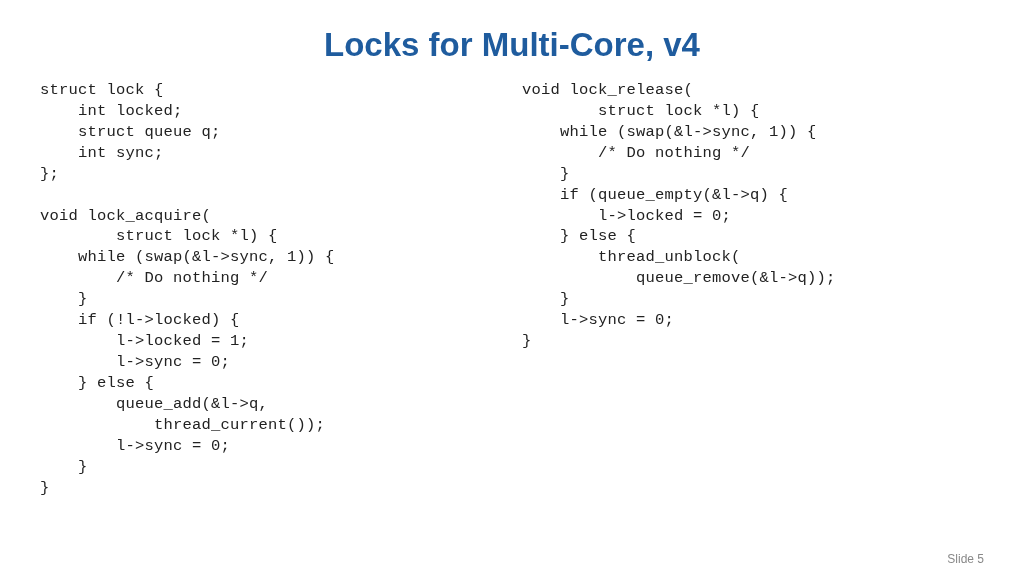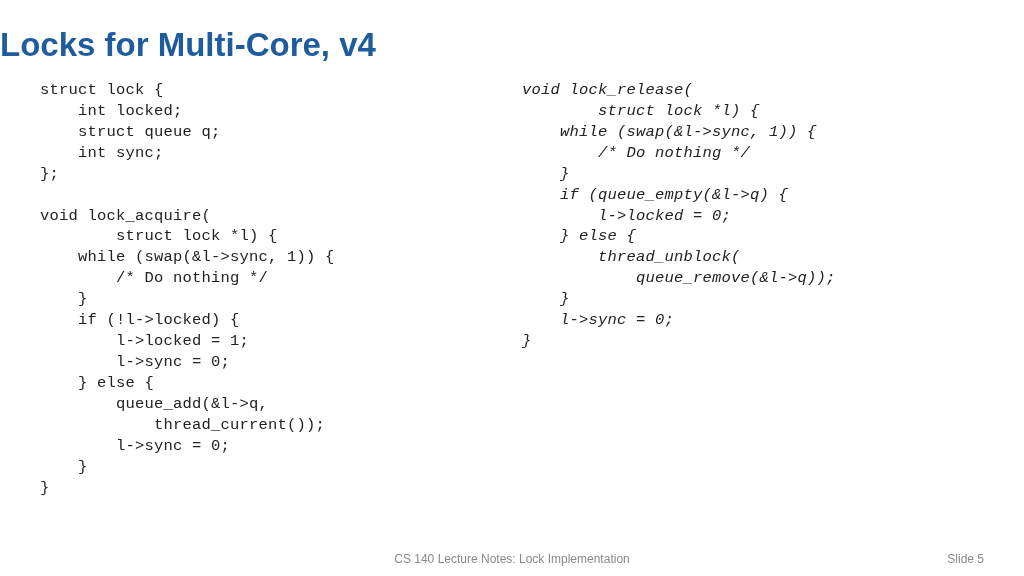--- a/index.html
+++ b/index.html
@@ -5,36 +5,36 @@
     * { margin: 0; padding: 0; box-sizing: border-box; }
     body {
       width: 1024px;
       height: 576px;
       background: #ffffff;
       font-family: Arial, Helvetica, sans-serif;
       position: relative;
       overflow: hidden;
     }
     .title {
-      text-align: left;
+      text-align: center;
       font-size: 33px;
       font-weight: bold;
       color: #1f5c9e;
       padding-top: 26px;
       padding-bottom: 16px;
     }
     .columns {
       display: flex;
       padding: 0 40px;
     }
     .col {
       flex: 1;
     }
     .col-left { padding-right: 10px; }
-    .col-right { padding-left: 10px; font-style: italic; }
+    .col-right { padding-left: 10px; }
     .code {
       font-family: "Lucida Console", Monaco, "Courier New", monospace;
       font-size: 15.5px;
       line-height: 1.35;
       white-space: pre;
       color: #222;
       letter-spacing: 0.2px;
     }
     .hl { color: #1f5c9e; }
     .footer {
@@ -94,15 +94,14 @@
         thread_unblock(
             queue_remove(&amp;l-&gt;q));
     }
     l-&gt;sync = 0;
 }</div>
   </div>
 </div>
 
 <div class="footer">
   <span></span>
-  <span class="footer-center">CS 140 Lecture Notes: Lock Implementation</span>
   <span>Slide 5</span>
 </div>
 
 </body></html>

